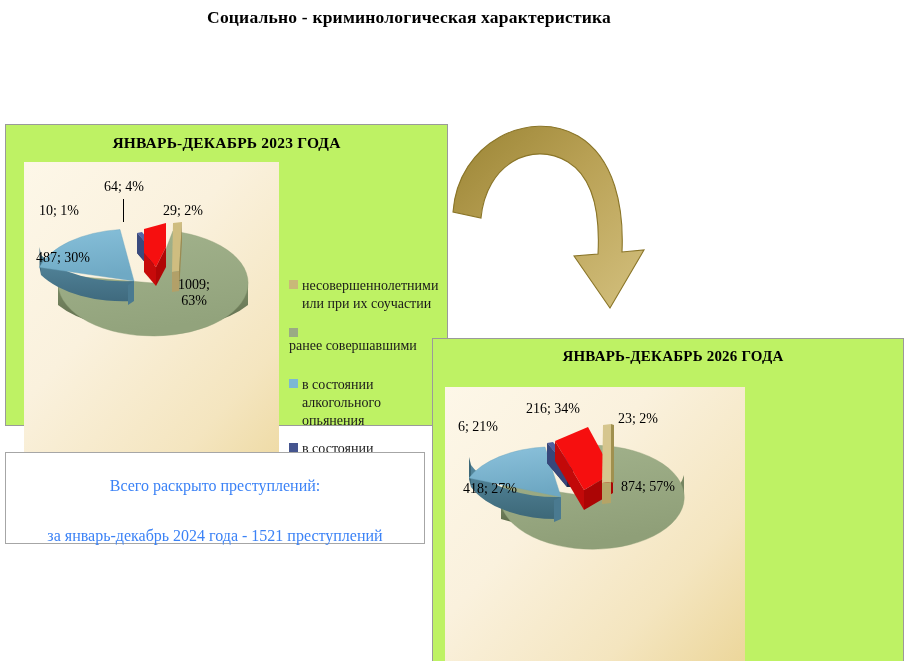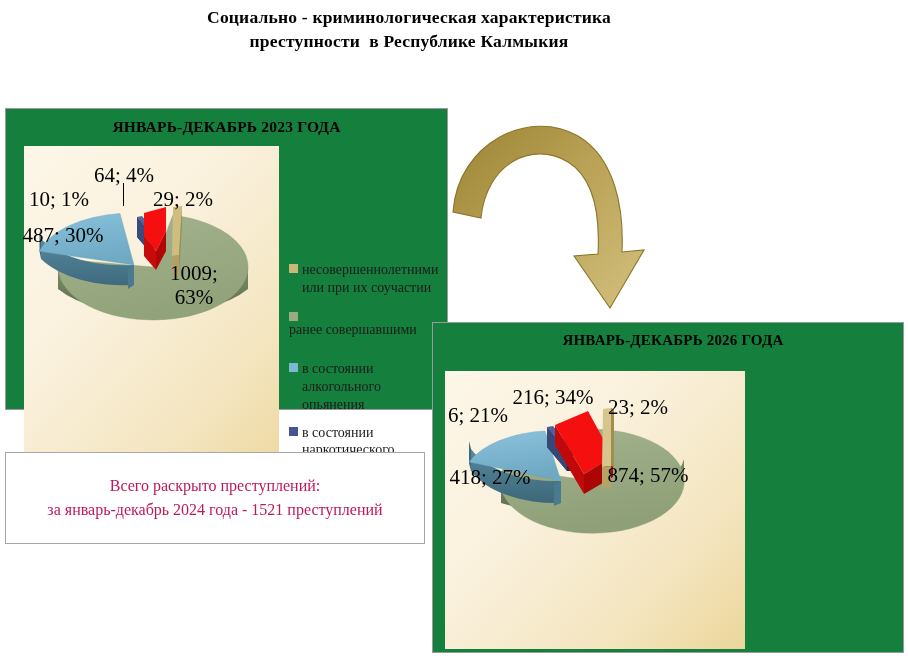--- a/index.html
+++ b/index.html
@@ -22,22 +22,23 @@
     font-size: 17.5px;
     line-height: 1.35;
     color: #000;
     letter-spacing: 0.2px;
   }
   .page-title .ln { display: block; white-space: pre; }
 
   
   .chart-frame {
     position: absolute;
-    background: #15803d;
+    background: #bef264;
     border: 1.3px solid #9a9a9a;
+    margin-top: 16px;
   }
   #chart1 { left: 5px;   top: 108px; width: 443px; height: 302px; }
   #chart2 { left: 432px; top: 322px; width: 472px; height: 331px; }
 
   .chart-title {
     position: absolute;
     left: 0; top: 9px;
     width: 100%;
     text-align: center;
     font-weight: bold;
@@ -56,21 +57,21 @@
   #chart2 .plot-area { left: 12px; top: 48px; width: 300px; height: 278px; }
 
   .pie-svg { position: absolute; overflow: visible; }
   #chart1 .pie-svg { left: 10px; top: 30px; }
   #chart2 .pie-svg { left: 8px; top: 38px; }
 
   
   .dlabel {
     position: absolute;
     font-family: "Liberation Serif", "DejaVu Serif", serif;
-    font-size: 21px;
+    font-size: 14px;
     color: #000;
     white-space: pre;
     line-height: 1.15;
     text-align: center;
   }
 
   
   .legend { position: absolute; }
   #chart1 .legend { left: 283px; top: 152px; width: 158px; }
 
@@ -100,37 +101,37 @@
     width: 420px; height: 92px;
     background: #ffffff;
     border: 1.2px solid #a6a6a6;
     display: flex;
     flex-direction: column;
     align-items: center;
     justify-content: center;
   }
   #summary-box .sline {
     font-size: 16px;
-    color: #be185d;
+    color: #3b82f6;
     line-height: 1.5;
     white-space: pre;
     text-align: center;
+    margin-top: 26px;
   }
 
   
   #arrow-svg { position: absolute; left: 452px; top: 112px; overflow: visible; }
 </style>
 </head>
 <body>
 
 <div id="root">
 
   <div class="page-title">
     <span class="ln">Социально - криминологическая характеристика</span>
-    <span class="ln">преступности  в Республике Калмыкия</span>
   </div>
 
   <div class="chart-frame" id="chart1">
     <div class="chart-title">ЯНВАРЬ-ДЕКАБРЬ 2023 ГОДА</div>
     <div class="plot-area"></div>
 
     <svg class="pie-svg" width="270" height="300" viewBox="0 0 270 300">
       <defs>
         <linearGradient id="g1green" x1="0" y1="0" x2="0.3" y2="1">
           <stop offset="0%" stop-color="#a3b38d"></stop>
@@ -172,21 +173,21 @@
 
       <path d="M 157 68 L 166 67 L 163 116 L 156 117 Z" fill="#cfbd80"></path>
       <path d="M 156 117 L 163 116 L 163 136 L 156 137 Z" fill="#b2a068"></path>
       <path d="M 163 116 L 166 67 L 166 87 L 163 136 Z" fill="#9c8b52"></path>
     </svg>
 
     <div class="dlabel" style="left:80px; top:54px; width:76px;">64; 4%</div>
     <div style="position:absolute;left:117px;top:74px;width:1.4px;height:23px;background:#000;"></div>
     <div class="dlabel" style="left:18px; top:78px; width:70px;">10; 1%</div>
     <div class="dlabel" style="left:140px; top:78px; width:74px;">29; 2%</div>
-    <div class="dlabel" style="left:13px; top:114px; width:88px;">487; 30%</div>
+    <div class="dlabel" style="left:13px; top:125px; width:88px;">487; 30%</div>
     <div class="dlabel" style="left:158px; top:152px; width:60px;">1009;
 63%</div>
 
     <div class="legend">
       <div class="legend-row">
         <span class="legend-swatch" style="background:#c9b878;"></span>
         <span class="legend-label">несовершеннолетними
 или при их соучастии</span>
       </div>
       <div class="legend-row" style="margin-top:12px;flex-direction:column;">

